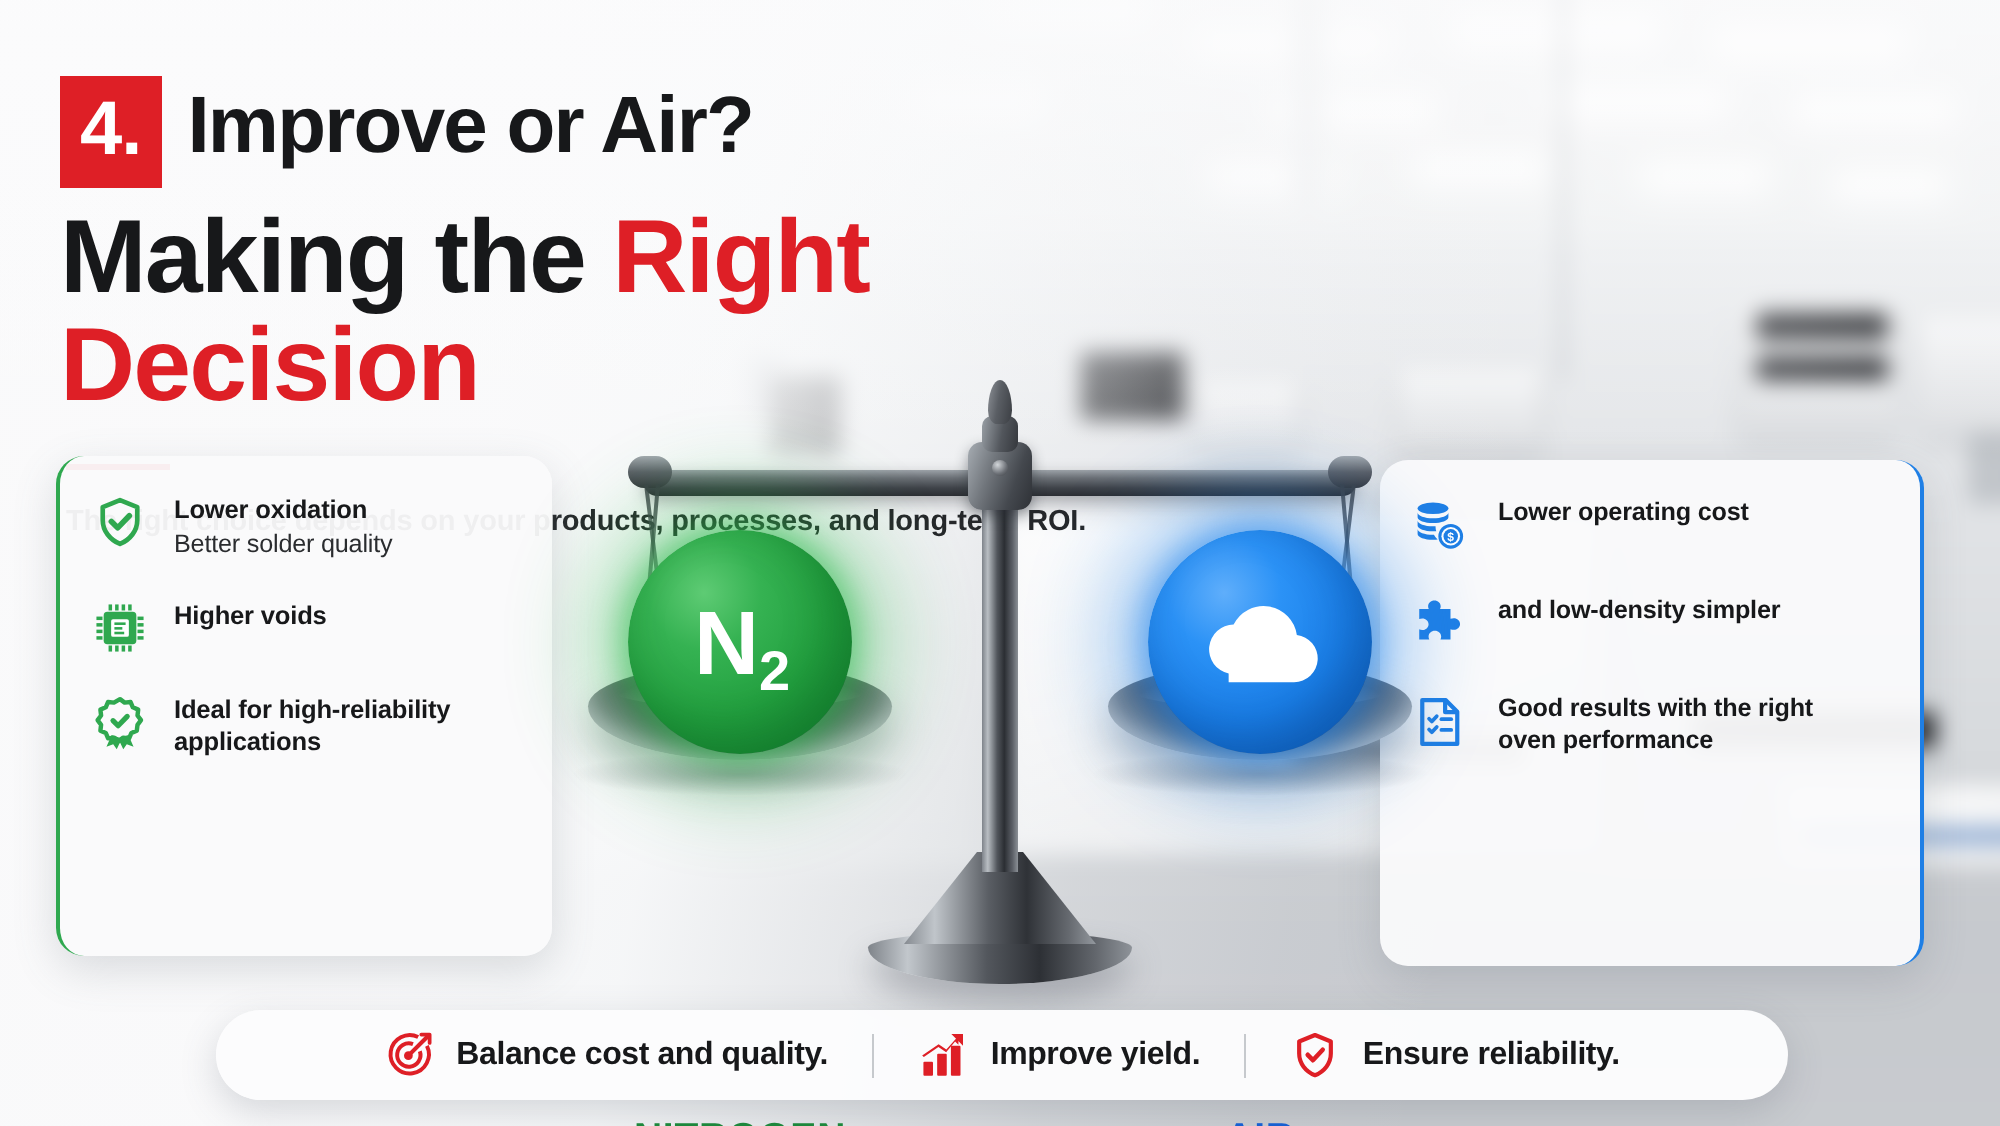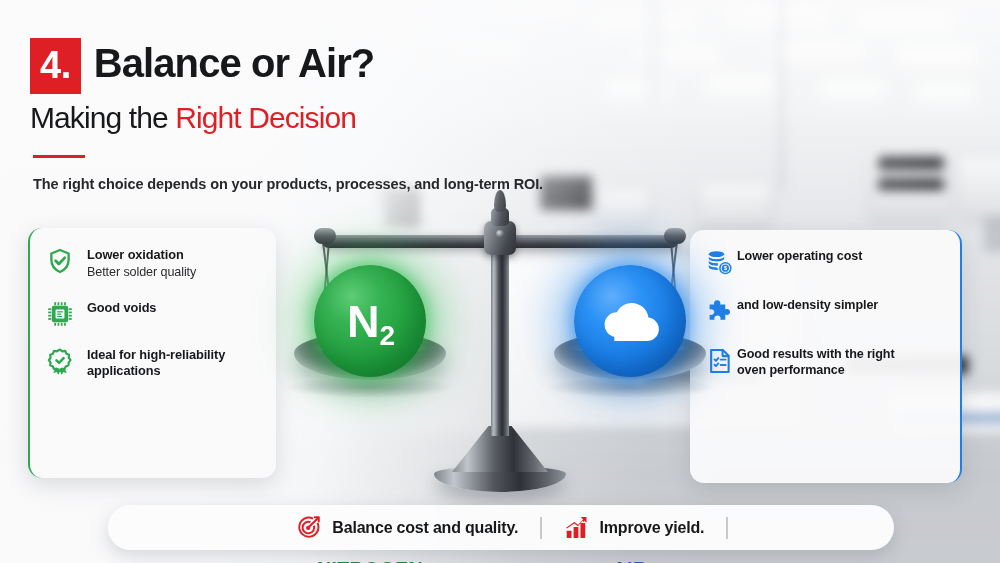--- a/index.html
+++ b/index.html
@@ -87,21 +87,21 @@
     background: #DE1F26; color: #fff;
     font-size: 38px; font-weight: bold; line-height: 1;
     padding: 8px 10px 10px 10px;
     letter-spacing: -0.5px;
   }
   .title-l1 {
     font-size: 40px; font-weight: bold; color: #17181a;
     line-height: 1.0; letter-spacing: -0.9px; padding-top: 5px;
   }
   .title-l2 {
-    font-size: 30px; font-weight: normal; color: #17181a;
+    font-size: 52px; font-weight: bold; color: #17181a;
     line-height: 1.04; letter-spacing: -0.9px; margin-top: 8px;
   }
   .title-accent { color: #DE1F26; }
   .rule { width: 52px; height: 3px; background: #DE1F26; margin: 22px 0 16px 3px; }
   .subtitle {
     font-size: 14.5px; font-weight: bold; color: #26282b;
     line-height: 1.5; letter-spacing: -0.1px; margin-left: 3px;
   }
 
   
@@ -121,21 +121,21 @@
   .feat-ico svg { display: block; width: 28px; height: 28px; }
   .feat-txt { padding-top: 1px; }
   .feat-title {
     font-size: 12.8px; font-weight: bold; color: #17181a;
     line-height: 1.27; letter-spacing: -0.1px;
   }
   .feat-sub {
     font-size: 12.6px; font-weight: normal; color: #2a2c2f;
     line-height: 1.3; letter-spacing: -0.1px; margin-top: 1px;
   }
-  .card-right .feat { margin-bottom: 20px; gap: 3px; }
+  .card-right .feat { margin-bottom: 20px; gap: 15px; }
   .card-right .feat-title { font-size: 12.6px; }
 
   
   .scale { position: absolute; left: 300px; top: 180px; width: 400px; height: 300px; }
 
   .scale-finial {
     position: absolute; left: 50%; top: 10px; margin-left: -6px;
     width: 12px; height: 22px;
     background: linear-gradient(100deg, #8d9197 0%, #5a5e64 45%, #3b3e43 100%);
     border-radius: 50% 50% 40% 40% / 70% 70% 30% 30%;
@@ -312,21 +312,21 @@
         <div class="floor-sheen"></div>
       </div>
     </div>
     <div class="bg-fade"></div>
     <div class="bg-fade-top"></div>
   </div>
 
   <div class="header">
     <div class="title-row">
       <div class="num-badge">4.</div>
-      <div class="title-l1">Balance or Air?</div>
+      <div class="title-l1">Improve or Air?</div>
     </div>
     <div class="title-l2">
       <span>Making the </span><span class="title-accent">Right Decision</span>
     </div>
     <div class="rule"></div>
     <div class="subtitle">The right choice depends on your products, processes, and long-term ROI.</div>
   </div>
 
   <div class="card card-left">
 
@@ -363,21 +363,21 @@
             <rect x="1.9" y="9.9" width="2.6" height="1.5"></rect>
           <rect x="1.9" y="12.7" width="2.6" height="1.5"></rect>
             <rect x="1.9" y="15.5" width="2.6" height="1.5"></rect>
           <rect x="19.5" y="7.1" width="2.6" height="1.5"></rect>
             <rect x="19.5" y="9.9" width="2.6" height="1.5"></rect>
           <rect x="19.5" y="12.7" width="2.6" height="1.5"></rect>
             <rect x="19.5" y="15.5" width="2.6" height="1.5"></rect>
         </svg>
       </span>
       <div class="feat-txt">
-        <div class="feat-title">Good voids</div>
+        <div class="feat-title">Higher voids</div>
       </div>
     </div>
 
     <div class="feat">
       <span class="feat-ico">
         <svg viewBox="0 0 24 24" fill="none" stroke="#2FA84F" stroke-width="1.9" stroke-linejoin="round">
           <path d="M12 2.2l2 1.5 2.5-.3 1 2.3 2.3 1-.3 2.5 1.5 2-1.5 2-.3 2.5-2.3 1-1 2.3-2.5-.3-2 1.5-2-1.5-2.5.3-1-2.3-2.3-1 .3-2.5-1.5-2 1.5-2-.3-2.5 2.3-1 1-2.3 2.5.3z"></path>
           <path d="M9 11.4l2.2 2.2 3.9-4" stroke-width="2.2" stroke-linecap="round"></path>
           <path d="M8.4 17.6L6.2 22.6l2.9-1.1 1.5 2.2 2.2-4.6" fill="#2FA84F" stroke="none"></path>
           <path d="M15.6 17.6l2.2 5-2.9-1.1-1.5 2.2-2.2-4.6" fill="#2FA84F" stroke="none"></path>
@@ -507,15 +507,24 @@
           <rect x="15.8" y="7.6" width="4.6" height="14.4" rx="0.5"></rect>
           <path d="M2 12.2 9.9 6.8l3.7 2.6 5.9-6.6-.1 4.3-1.6-1.6-4.3 5.2-3.7-2.6L2.8 13z"></path>
           <path d="M16 1.9h5.6v5.6l-2-2z"></path>
         </svg>
       </span>
       <span class="bb-label">Improve yield.</span>
     </div>
 
     <div class="bb-div"></div>
 
+    <div class="bb-item">
+      <span class="bb-ico">
+        <svg viewBox="0 0 24 24" fill="none" stroke="#DE1F26" stroke-width="2" stroke-linecap="round" stroke-linejoin="round">
+          <path d="M12 2.4 4.4 5.5v5.8c0 4.7 3.1 8.6 7.6 10.4 4.5-1.8 7.6-5.7 7.6-10.4V5.5z"></path>
+          <path d="M8.5 11.9l2.5 2.6 4.7-5" stroke-width="2.2"></path>
+        </svg>
+      </span>
+      <span class="bb-label">Ensure reliability.</span>
+    </div>
   </div>
 
 </div>
 
 </body></html>

